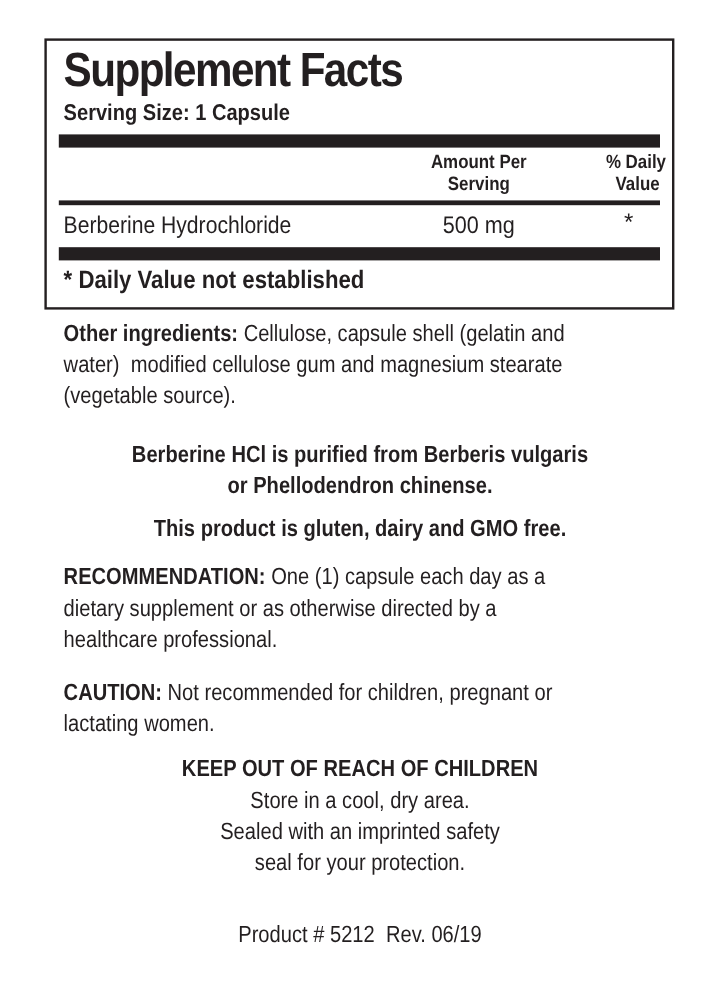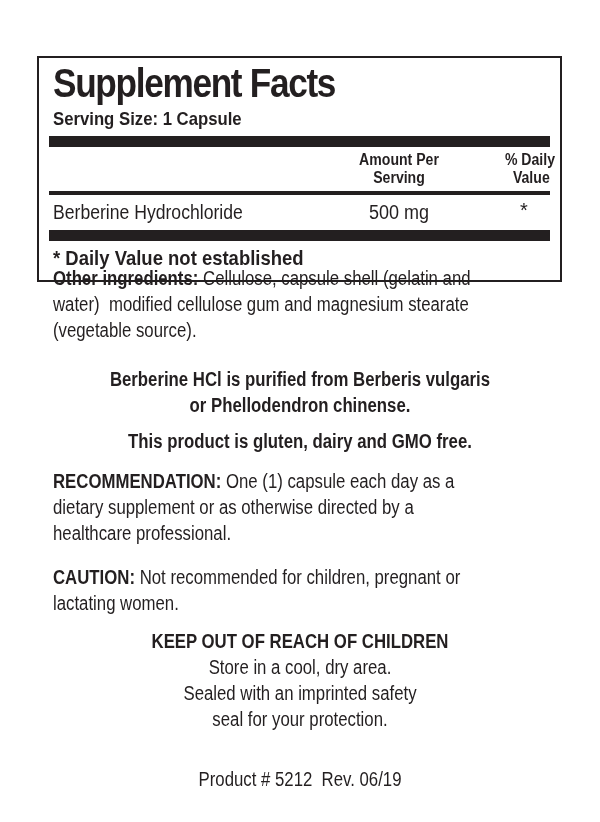--- a/index.html
+++ b/index.html
@@ -1,19 +1,19 @@
 <!DOCTYPE html>
 <html><head>
 <meta charset="utf-8">
 <style>
   html, body { margin: 0; padding: 0; background: #ffffff; }
   body { width: 600px; height: 822px; position: relative; overflow: hidden;
          font-family: "Liberation Sans", sans-serif; color: #231f20; }
   .facts-box { position: absolute; left: 37px; top: 32px; width: 521px; height: 222px;
-               border: 2px solid #231f20; margin-top: 24px; }
+               border: 2px solid #231f20; }
   .title { position: absolute; left: 14px; top: 3px; font-size: 40px; font-weight: bold;
            letter-spacing: -1.5px; transform: scaleX(0.88); transform-origin: left top; white-space: nowrap; }
   .serving { position: absolute; left: 14px; top: 50px; font-size: 19px; font-weight: bold;
              transform: scaleX(0.88); transform-origin: left top; white-space: nowrap; }
   .bar-thick { position: absolute; left: 10px; right: 10px; background: #231f20; }
   .bar1 { top: 78px; height: 11px; }
   .bar2 { top: 133px; height: 4px; }
   .bar3 { top: 172px; height: 11px; }
   .col-head { position: absolute; font-size: 16px; font-weight: bold; text-align: center;
               line-height: 18px; transform: scaleX(0.88); white-space: nowrap; }

